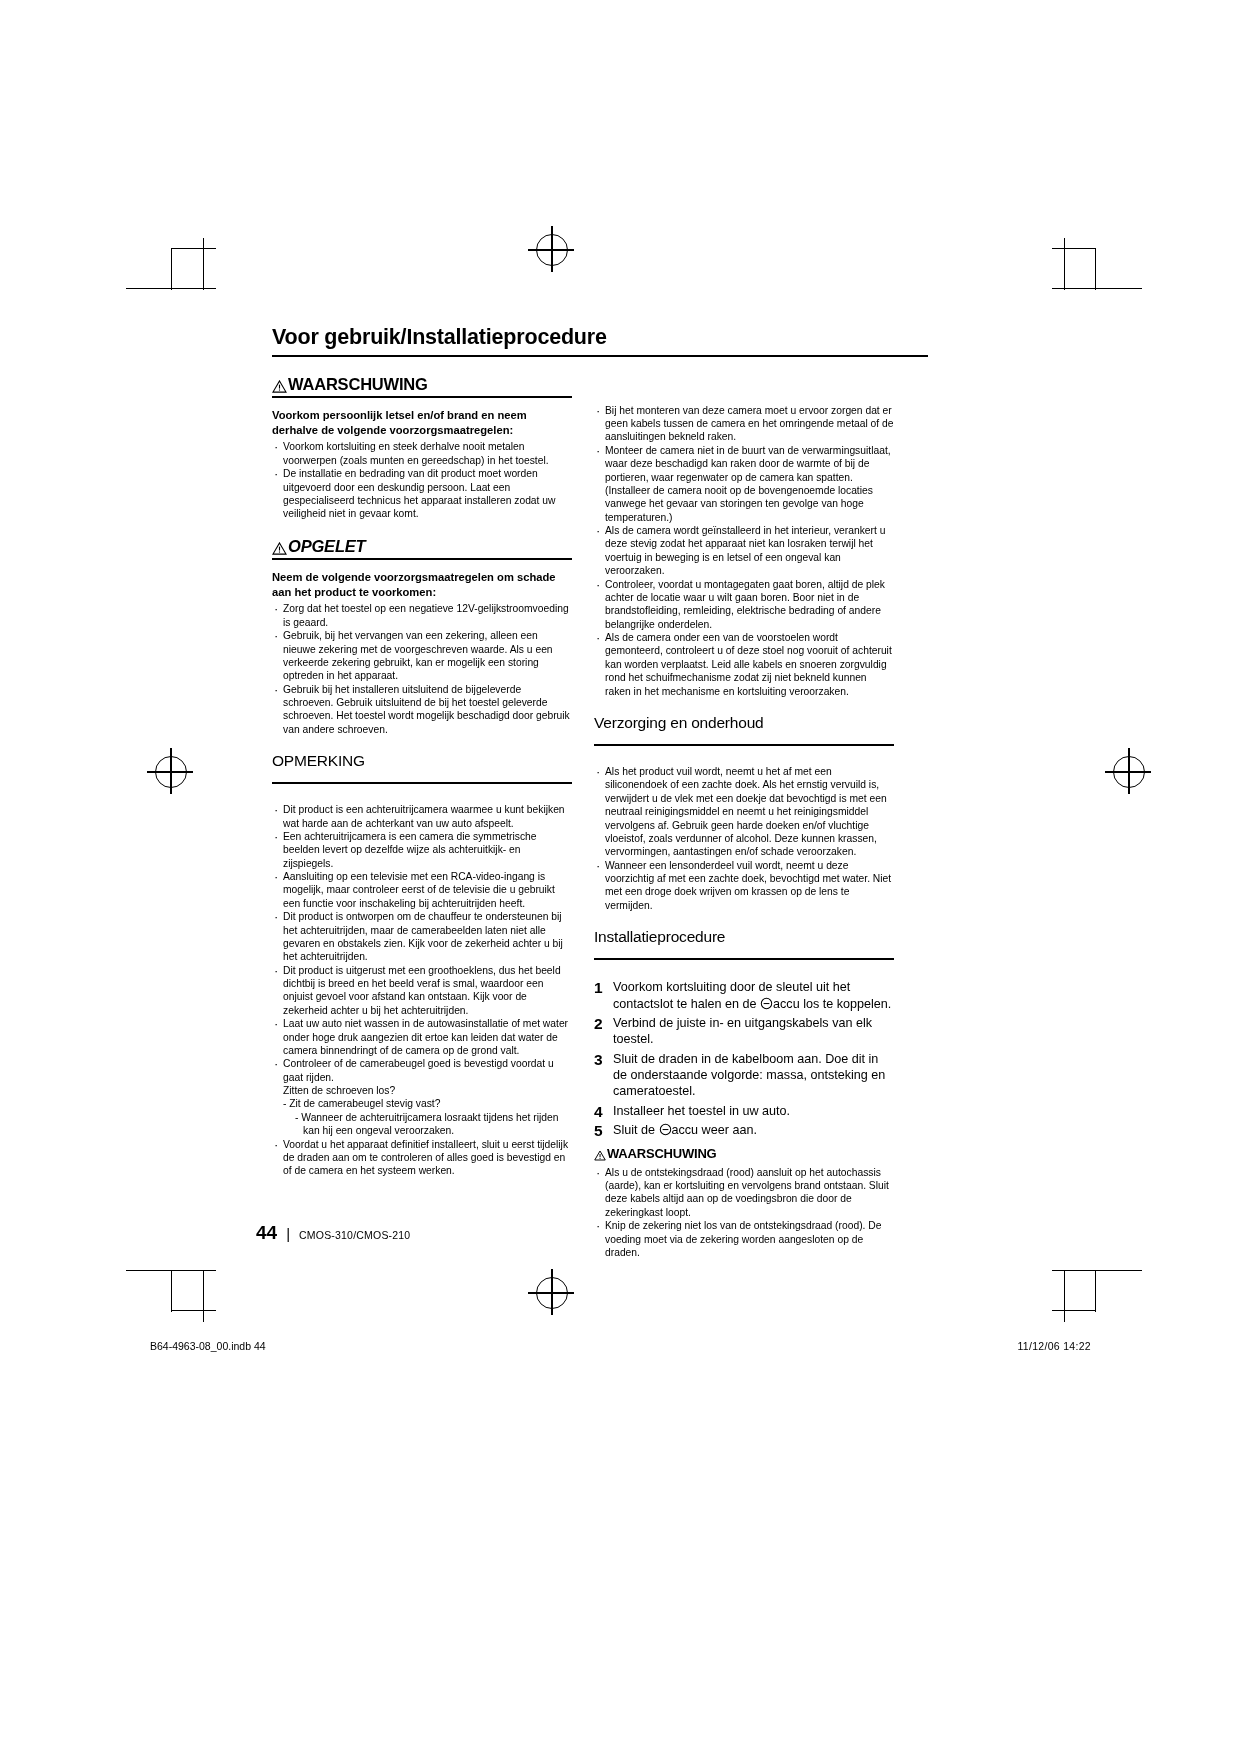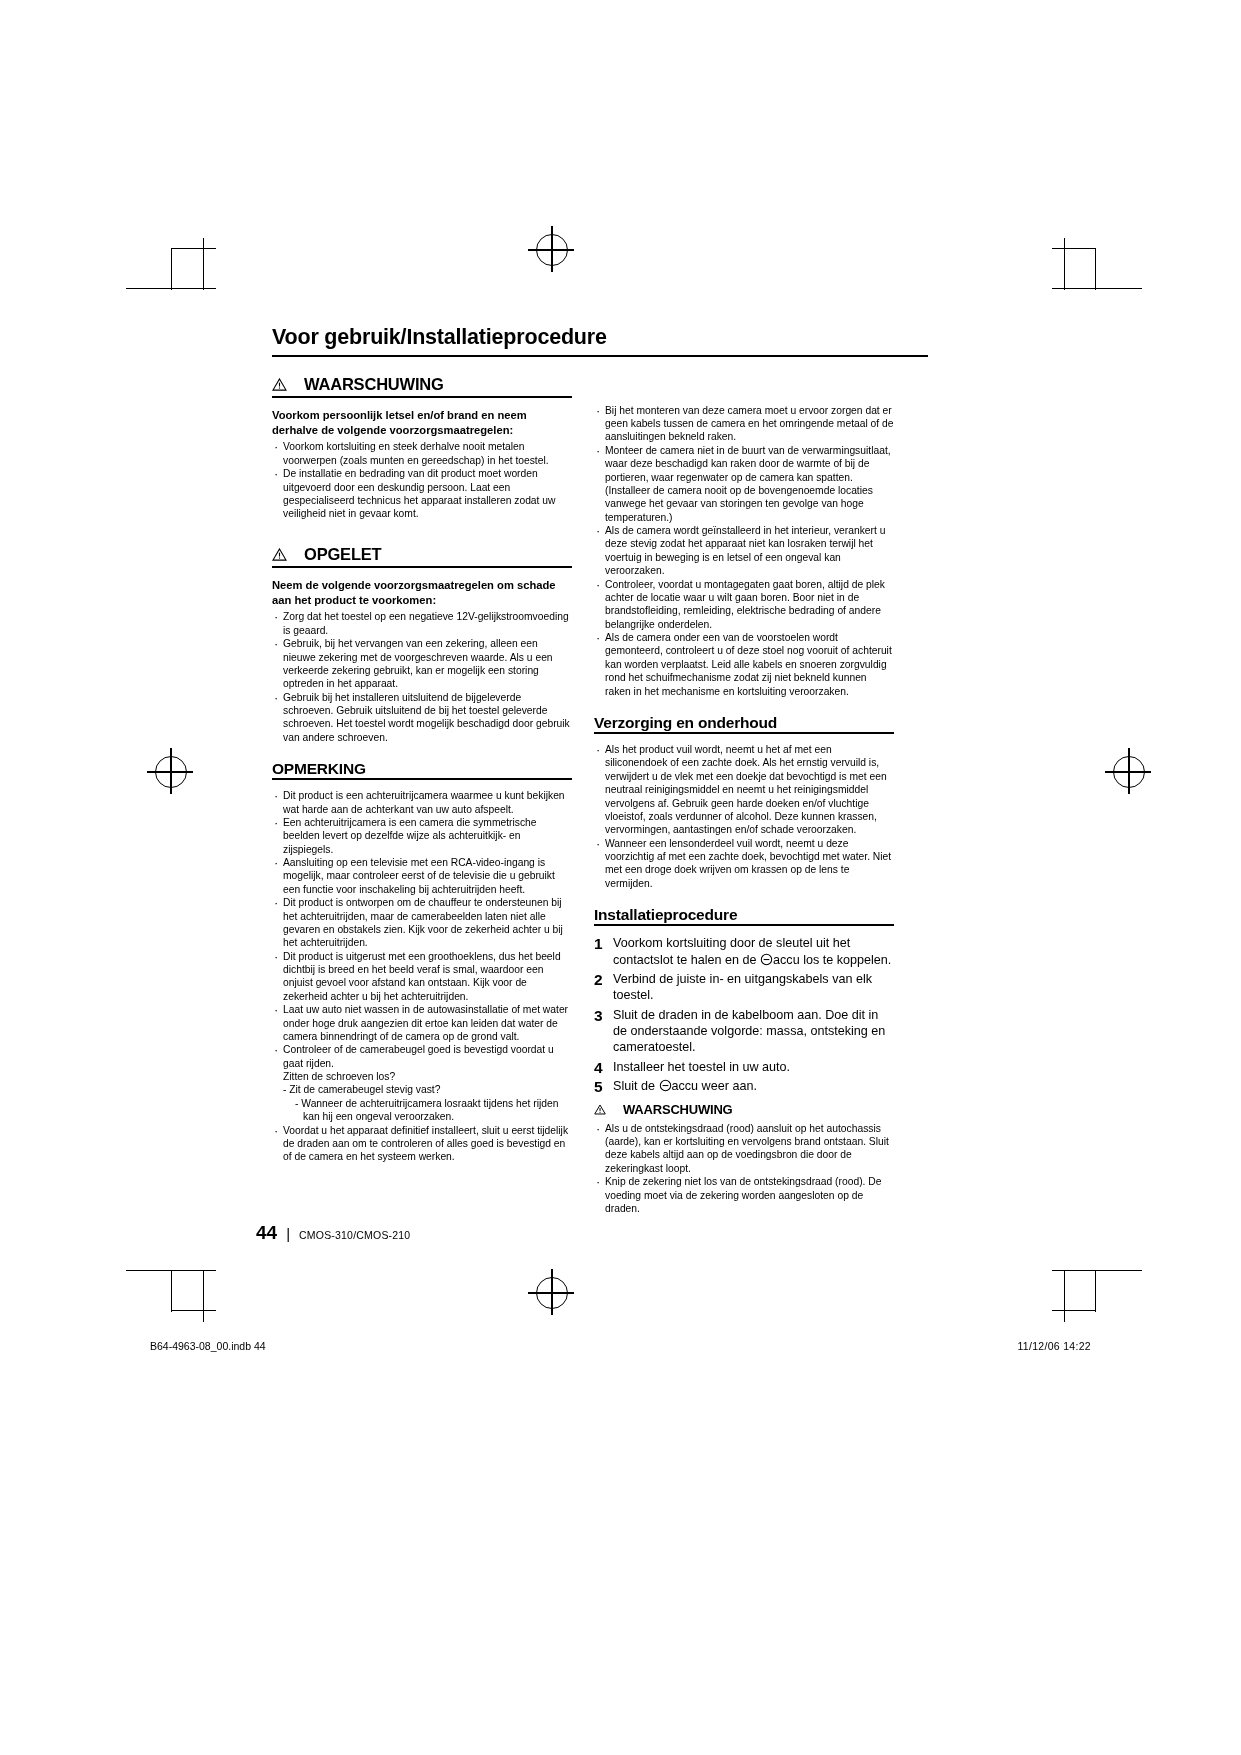--- a/index.html
+++ b/index.html
@@ -79,37 +79,37 @@
 
   
   .h-warn {
     font-size: 16.5px;
     font-weight: bold;
     letter-spacing: -0.2px;
     border-bottom: 2.2px solid #000;
     padding-bottom: 3px;
     margin: 0 0 10px 0;
     display: flex;
-    align-items: flex-start;
-    gap: 17px;
+    align-items: center;
+    gap: 1px;
     line-height: 1.1;
   }
   .h-warn.small {
     font-size: 13px;
     border-bottom: none;
     padding-bottom: 0;
     margin-bottom: 4px;
   }
   .h-sec {
     font-size: 15.5px;
-    font-weight: bold;
+    font-weight: normal;
     letter-spacing: -0.2px;
     border-bottom: 2.2px solid #000;
-    padding-bottom: 1px;
-    margin: 16px 0 9px 0;
+    padding-bottom: 13px;
+    margin: 16px 0 19px 0;
     line-height: 1.1;
   }
   .tri-icon {
     display: inline-block;
     width: 15px;
     height: 13px;
     flex: 0 0 auto;
     position: relative;
     top: 1px;
   }
@@ -271,21 +271,21 @@
               </svg>
           </span>
           <span>WAARSCHUWING</span>
         </div>
         <p class="lead">Voorkom persoonlijk letsel en/of brand en neem derhalve de volgende voorzorgsmaatregelen:</p>
         <ul class="bl">
           <li>Voorkom kortsluiting en steek derhalve nooit metalen voorwerpen (zoals munten en gereedschap) in het toestel.</li>
           <li>De installatie en bedrading van dit product moet worden uitgevoerd door een deskundig persoon. Laat een gespecialiseerd technicus het apparaat installeren zodat uw veiligheid niet in gevaar komt.</li>
         </ul>
 
-        <div class="h-warn" style="margin-top:24px;">
+        <div class="h-warn" style="margin-top:16px;font-style:italic;">
           <span class="tri-icon">
             <svg viewBox="0 0 16 14" width="15" height="13">
                 <polygon points="8,1 15,13 1,13" fill="none" stroke="#000" stroke-width="1.2"></polygon>
                 <rect x="7.4" y="5" width="1.2" height="4.2" fill="#000"></rect>
                 <rect x="7.4" y="10.2" width="1.2" height="1.2" fill="#000"></rect>
               </svg>
           </span>
           <span>OPGELET</span>
         </div>
         <p class="lead">Neem de volgende voorzorgsmaatregelen om schade aan het product te voorkomen:</p>

